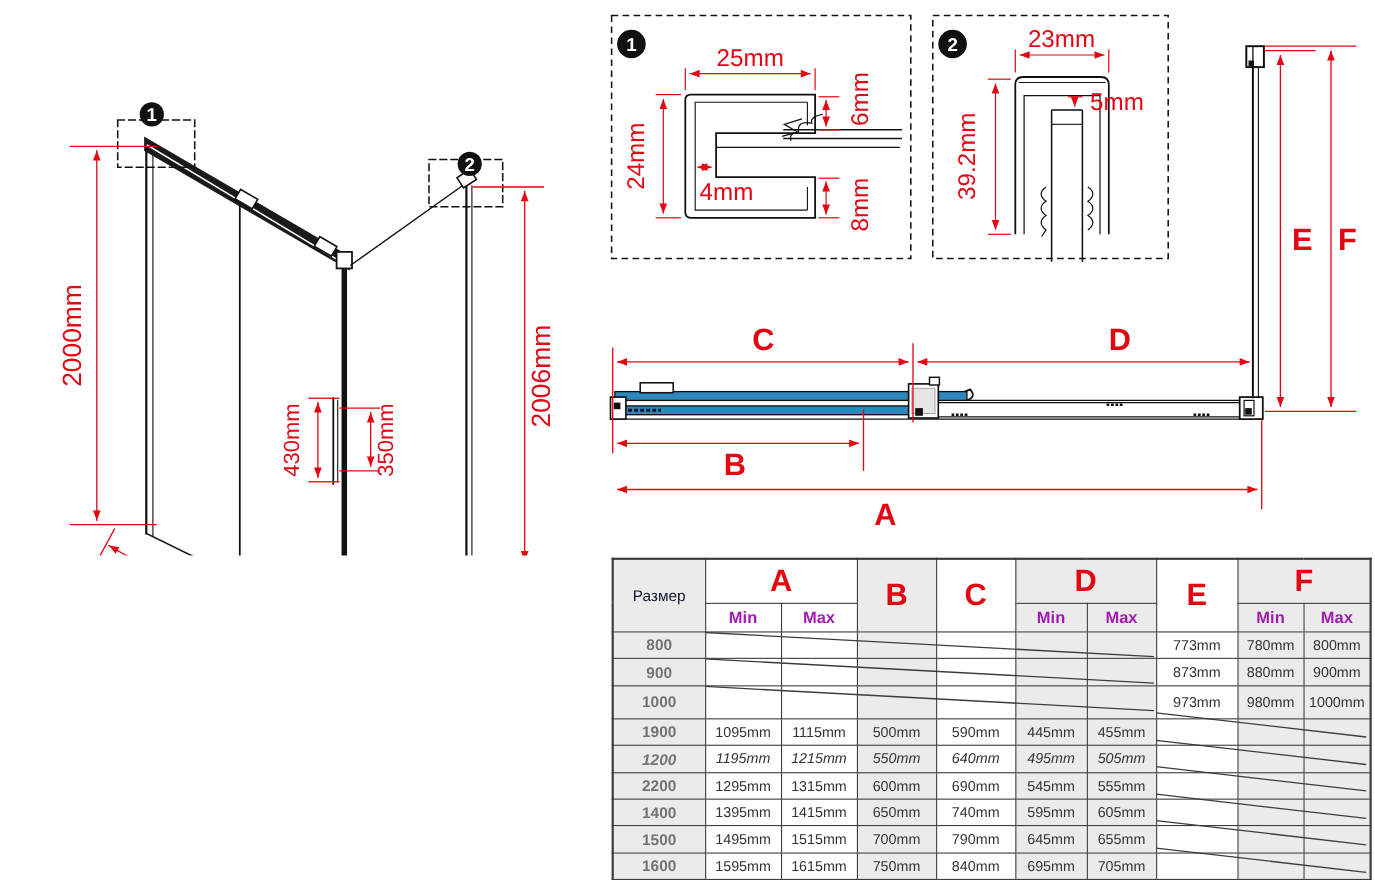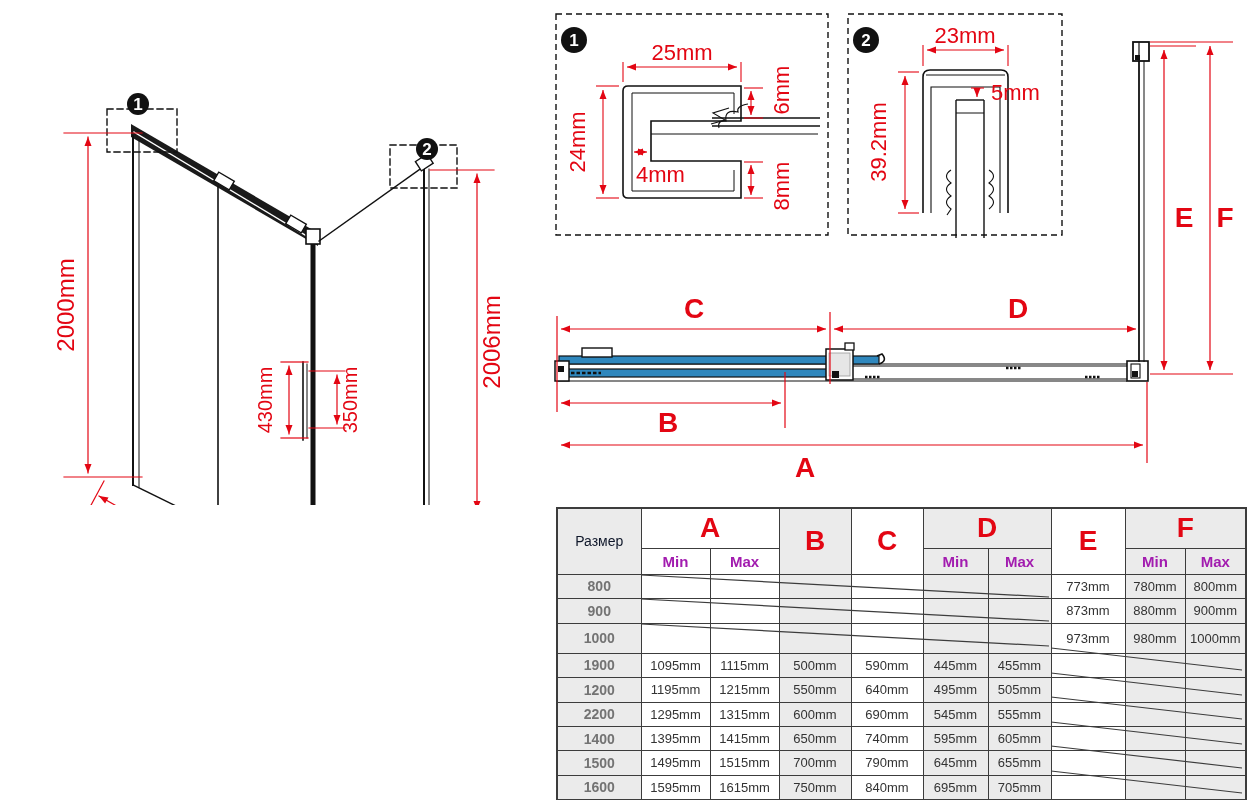--- a/index.html
+++ b/index.html
@@ -348,21 +348,21 @@
             <td class="val w">1095mm</td>
             <td class="val w">1115mm</td>
             <td class="val g">500mm</td>
             <td class="val w">590mm</td>
             <td class="val g">445mm</td>
             <td class="val g">455mm</td>
             <td class="val w"></td>
             <td class="val g"></td>
             <td class="val g"></td>
           </tr>
-          <tr style="height: 24.5px;">
+          <tr style="height: 24.5px; font-style: italic;">
             <td class="size g">1200</td>
             <td class="val w">1195mm</td>
             <td class="val w">1215mm</td>
             <td class="val g">550mm</td>
             <td class="val w">640mm</td>
             <td class="val g">495mm</td>
             <td class="val g">505mm</td>
             <td class="val w"></td>
             <td class="val g"></td>
             <td class="val g"></td>

